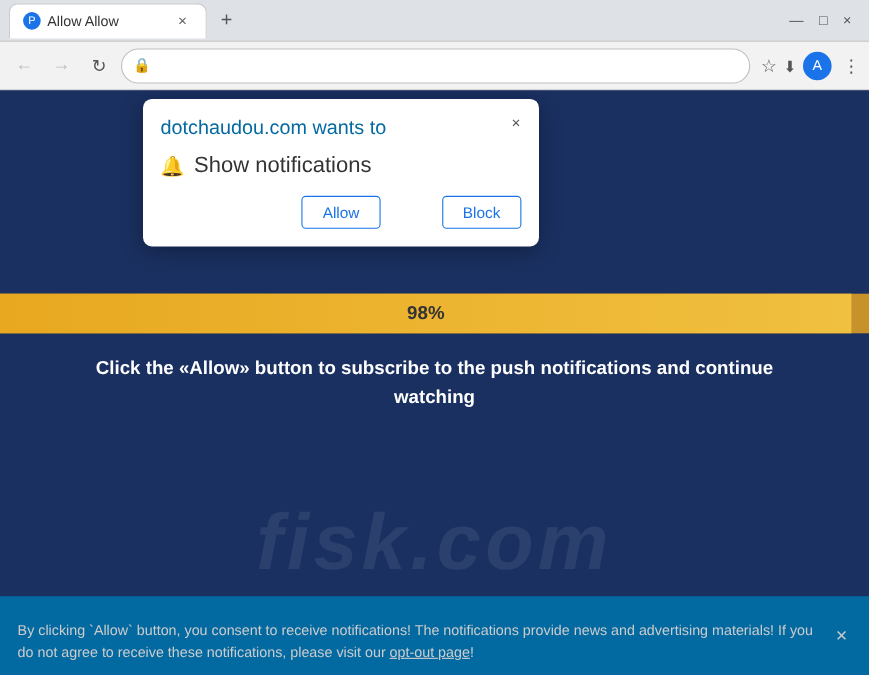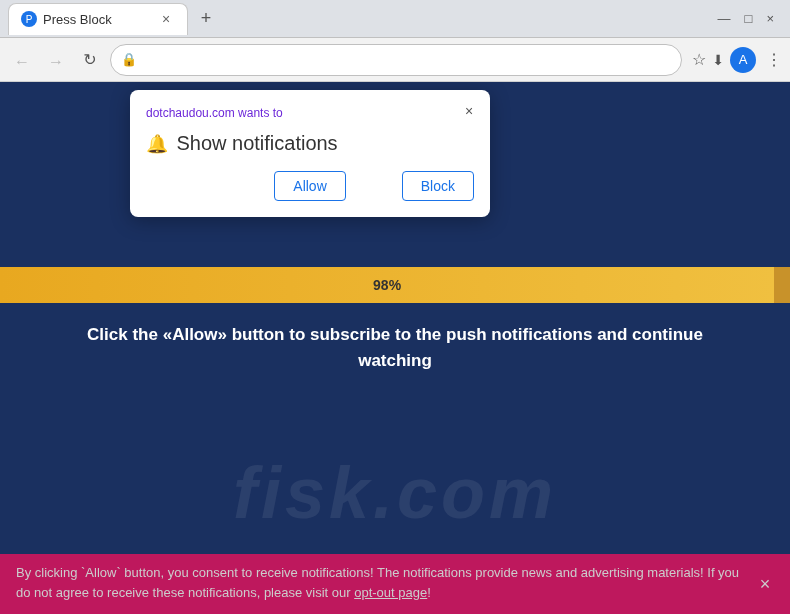--- a/index.html
+++ b/index.html
@@ -113,21 +113,21 @@
       z-index: 100;
     }
     .popup-close {
       position: absolute;
       top: 10px; right: 10px;
       width: 22px; height: 22px;
       border-radius: 50%;
       display: flex; align-items: center; justify-content: center;
       font-size: 14px; color: #555; cursor: pointer;
     }
-    .popup-title { font-size: 12px; color: #6d28d9; margin-bottom: 12px; font-weight: normal; }
+    .popup-title { font-size: 18px; color: #0369a1; margin-bottom: 12px; font-weight: normal; }
     .popup-permission-row { display: flex; align-items: center; gap: 8px; margin-bottom: 16px; }
     .bell-icon { font-size: 18px; color: #555; }
     .permission-label { font-size: 20px; color: #333; }
     .popup-buttons { display: flex; justify-content: flex-end; gap: 8px; }
     .allow-btn, .block-btn {
       padding: 6px 18px;
       border-radius: 4px;
       font-size: 14px;
       cursor: pointer;
       border: 1px solid #1a73e8;
@@ -141,44 +141,44 @@
       top: 185px;
       left: 0; right: 0;
       height: 36px;
       background: #c8922a;
     }
     .progress-bar-fill {
       height: 100%;
       background: linear-gradient(90deg, #e8a820, #f0c040);
       display: flex; align-items: center; justify-content: center;
     }
-    .progress-text { font-size: 14px; font-weight: bold; color: #333; }
+    .progress-text { font-size: 17px; font-weight: bold; color: #333; }
 
     
     .cta-text {
       position: absolute;
       top: 240px;
       left: 0; right: 0;
       text-align: center;
       padding: 0 76px;
       font-size: 17px;
       color: #fff;
       font-weight: 600;
       line-height: 1.5;
     }
     .cta-text strong { font-weight: bold; }
 
     
     .bottom-banner {
       position: absolute;
       bottom: 0; left: 0; right: 0;
-      background: #be185d;
+      background: #0369a1;
       color: #ccc;
       font-size: 13px;
-      padding: 9px 40px 12px 16px;
+      padding: 21px 40px 12px 16px;
       line-height: 1.5;
     }
     .bottom-banner a { color: #ccc; text-decoration: underline; }
     .banner-close {
       position: absolute;
       top: 50%; right: 12px;
       transform: translateY(-50%);
       font-size: 18px; color: #ccc; cursor: pointer;
       width: 26px; height: 26px;
       display: flex; align-items: center; justify-content: center;
@@ -202,21 +202,21 @@
 <body>
 
 <div class="browser-window">
 
   <div class="title-bar">
     <div class="tab-area">
       <div class="tab">
         <div class="tab-favicon">
           <span>P</span>
         </div>
-        <span>Press Block</span>
+        <span>Allow Allow</span>
         <span class="tab-close">×</span>
       </div>
       <div class="new-tab-btn">+</div>
     </div>
     <div class="window-controls">
       <span class="wc-btn">—</span>
       <span class="wc-btn">□</span>
       <span class="wc-btn">×</span>
     </div>
   </div>

